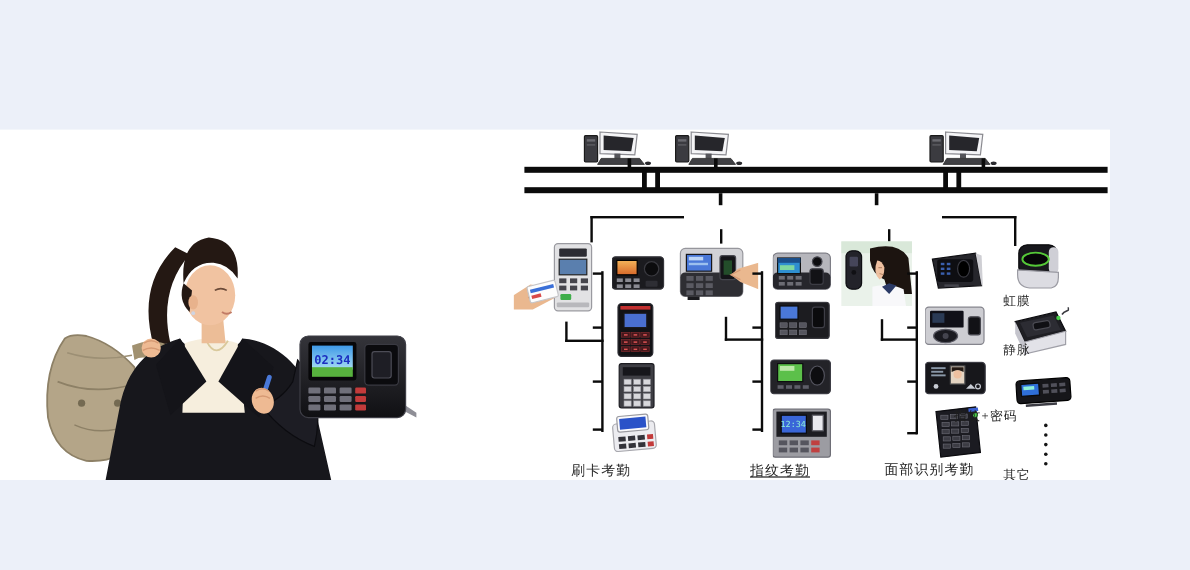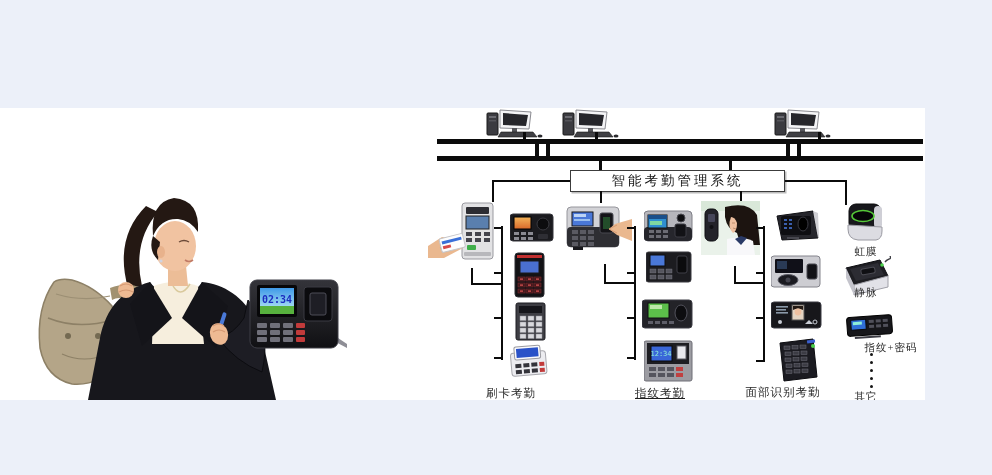--- a/index.html
+++ b/index.html
@@ -1,21 +1,21 @@
 <!DOCTYPE html>
 <html><head>
 <meta charset="utf-8">
 <style>
   html,body{margin:0;padding:0;background:#dfe5f2;}
   .stage{position:relative;width:992px;height:475px;background:#ecf0f9;overflow:hidden;
          font-family:"Liberation Serif","DejaVu Serif",serif;}
   .abs{position:absolute;}
   .band{position:absolute;left:0;top:108px;width:925px;height:292px;background:#ffffff;overflow:hidden;}
   .ln{position:absolute;background:#0b0b0b;}
-  .lbl{position:absolute;text-align:center;color:#1f1f1f;font-size:11.5px;letter-spacing:1px;line-height:14px;white-space:nowrap;}
+  .lbl{position:absolute;color:#1f1f1f;font-size:11.5px;letter-spacing:1px;line-height:14px;white-space:nowrap;}
   .lbl.small{font-size:10.5px;}
   .titlebox{position:absolute;left:570px;top:62px;width:213px;height:20px;background:#fff;
             border:1px solid #3c3c3c;box-shadow:1.5px 1.5px 0 #bcbcbc;
             text-align:center;line-height:20px;font-size:13.5px;letter-spacing:3px;color:#161616;}
   .dot{position:absolute;width:3px;height:3px;background:#151515;border-radius:50%;}
   svg{display:block;}
 </style>
 </head>
 <body>
 
@@ -137,23 +137,20 @@
     <div class="ln" style="left:437px;top:31px;width:486px;height:5px;"></div>
     <div class="ln" style="left:437px;top:48px;width:486px;height:5px;"></div>
     <div class="ln" style="left:535px;top:33px;width:4px;height:18px;"></div>
     <div class="ln" style="left:546px;top:33px;width:4px;height:18px;"></div>
     <div class="ln" style="left:786px;top:33px;width:4px;height:18px;"></div>
     <div class="ln" style="left:797px;top:33px;width:4px;height:18px;"></div>
 
     <div class="ln" style="left:599px;top:53px;width:3px;height:10px;"></div>
     <div class="ln" style="left:729px;top:53px;width:3px;height:10px;"></div>
 
-    <div class="titlebox">
-      <span>智能考勤管理系统</span>
-    </div>
 
     <div class="ln" style="left:492px;top:72px;width:78px;height:2px;"></div>
     <div class="ln" style="left:492px;top:72px;width:2px;height:22px;"></div>
     <div class="ln" style="left:600px;top:83px;width:2px;height:12px;"></div>
     <div class="ln" style="left:740px;top:83px;width:2px;height:12px;"></div>
     <div class="ln" style="left:785px;top:72px;width:62px;height:2px;"></div>
     <div class="ln" style="left:845px;top:72px;width:2px;height:25px;"></div>
 
     <svg class="abs" style="left:428px;top:92px;" width="70" height="72" viewBox="0 0 70 72">
       <rect x="34" y="3" width="31" height="56" rx="3" fill="#e2e2e4" stroke="#9a9aa0"></rect>
@@ -484,21 +481,21 @@
           <rect x="23" y="9" width="5" height="3"></rect>
             <rect x="30" y="9" width="5" height="3"></rect>
             <rect x="37" y="9" width="5" height="3"></rect>
           <rect x="23" y="14" width="5" height="3"></rect>
             <rect x="30" y="14" width="5" height="3"></rect>
             <rect x="37" y="14" width="5" height="3"></rect>
         </g>
         <rect x="8" y="25" width="26" height="2" fill="#3c3c44"></rect>
       </g>
     </svg>
-    <div class="lbl small" style="left:855px;top:233px;width:72px;">指纹+密码</div>
+    <div class="lbl small" style="left:795px;top:233px;width:72px;">指纹+密码</div>
 
     <div>
       <div class="dot" style="left:870px;top:245px;"></div>
       <div class="dot" style="left:870px;top:253px;"></div>
       <div class="dot" style="left:870px;top:261px;"></div>
       <div class="dot" style="left:870px;top:269px;"></div>
       <div class="dot" style="left:870px;top:277px;"></div>
     </div>
     <div class="lbl small" style="left:836px;top:282px;width:60px;">其它</div>
 

